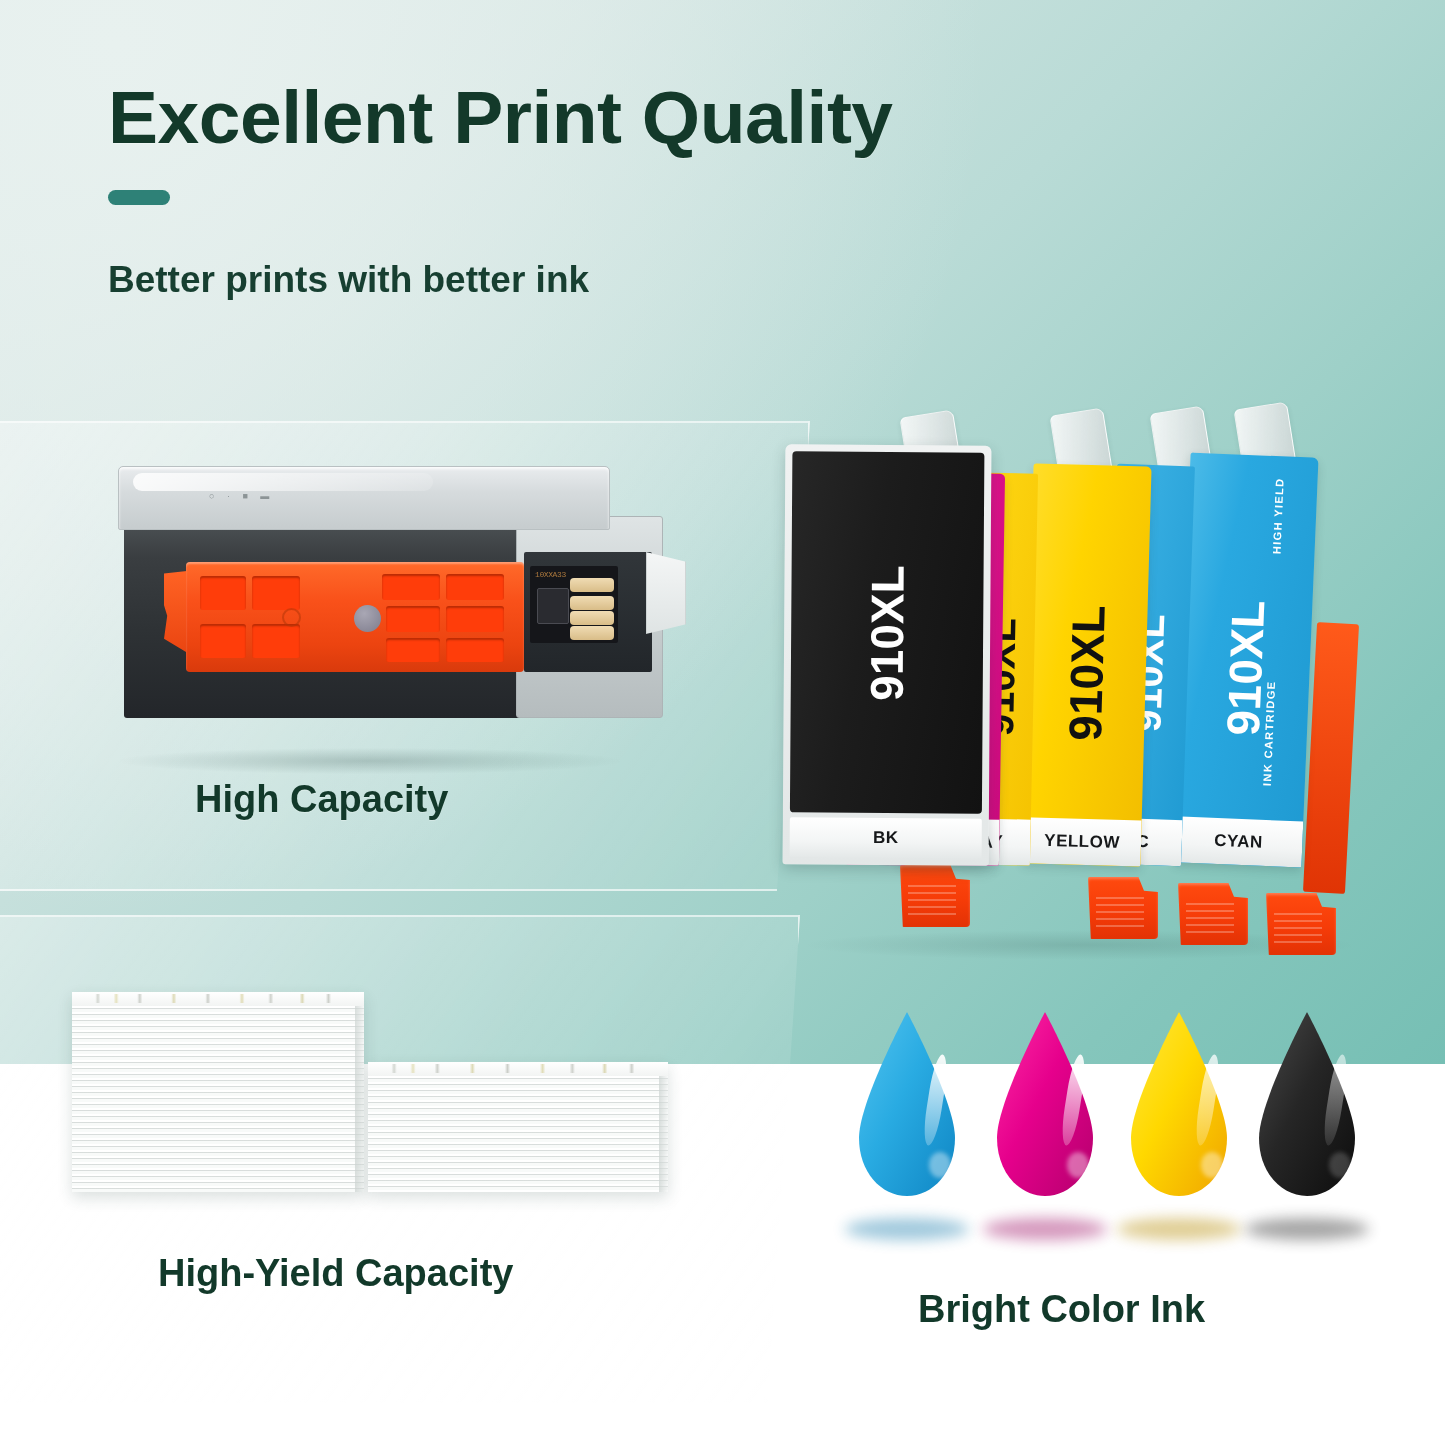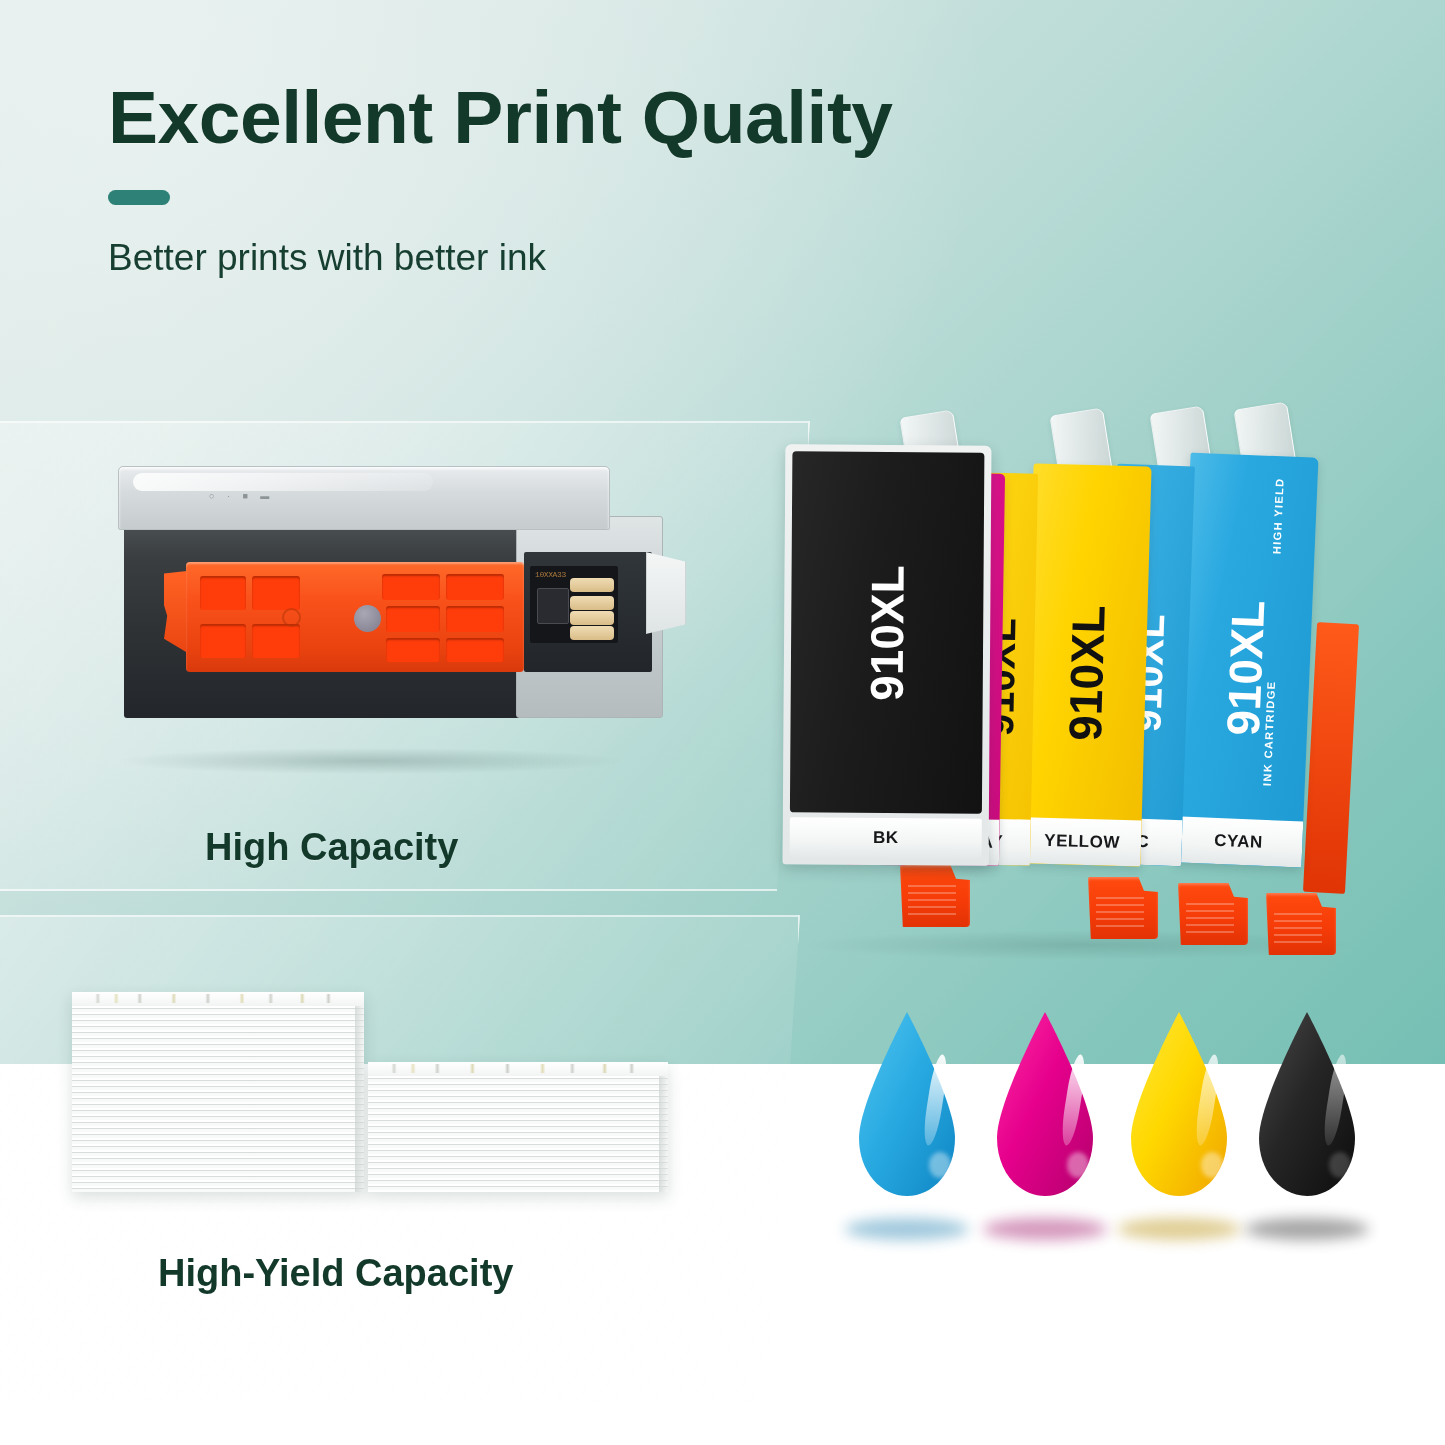--- a/index.html
+++ b/index.html
@@ -39,24 +39,25 @@
     text-shadow: 0 1px 1px rgba(255,255,255,0.35);
   }
   #accent-bar {
     margin-top: 33px;
     width: 62px;
     height: 15px;
     border-radius: 8px;
     background: #2e8177;
   }
   #subtitle {
-    margin-top: 32px;
+    margin-top: 54px;
     font-size: 37px;
     color: #173f31;
     letter-spacing: 0px;
+    font-weight: bold;
   }
 
   
   .panel {
     position: absolute;
     background: linear-gradient(125deg, rgba(255,255,255,0.36) 0%, rgba(255,255,255,0.16) 55%, rgba(255,255,255,0.05) 100%);
     border: 2px solid rgba(255,255,255,0.62);
     border-left: none;
     box-sizing: border-box;
   }
@@ -76,21 +77,21 @@
   }
 
   .feature-caption {
     position: absolute;
     font-size: 38px;
     font-weight: bold;
     color: #12392a;
     white-space: nowrap;
     text-shadow: 0 1px 1px rgba(255,255,255,0.30);
   }
-  #caption-capacity { left: 205px; top: 778px; margin-top: 48px; }
+  #caption-capacity { left: 195px; top: 778px; }
   #caption-yield    { left: 158px; top: 1252px; }
   #caption-color    { left: 918px; top: 1288px; }
 
   
   #printhead {
     position: absolute;
     left: 118px;
     top: 466px;
     width: 542px;
     height: 290px;
@@ -634,14 +635,15 @@
           </linearGradient>
         </defs>
         <path d="M56 2 C56 2 104 92 104 128 C104 162 82 186 56 186 C30 186 8 162 8 128 C8 92 56 2 56 2 Z" fill="url(#gk)"></path>
       </svg>
       <div class="drop-gloss" style="background:linear-gradient(180deg, rgba(255,255,255,0.55), rgba(255,255,255,0.10));"></div>
       <div class="drop-gloss2" style="background:rgba(255,255,255,0.18);"></div>
     </div>
 
   </div>
 
+  <div class="feature-caption" id="caption-color">Bright Color Ink</div>
 
 </div>
 
 </body></html>

